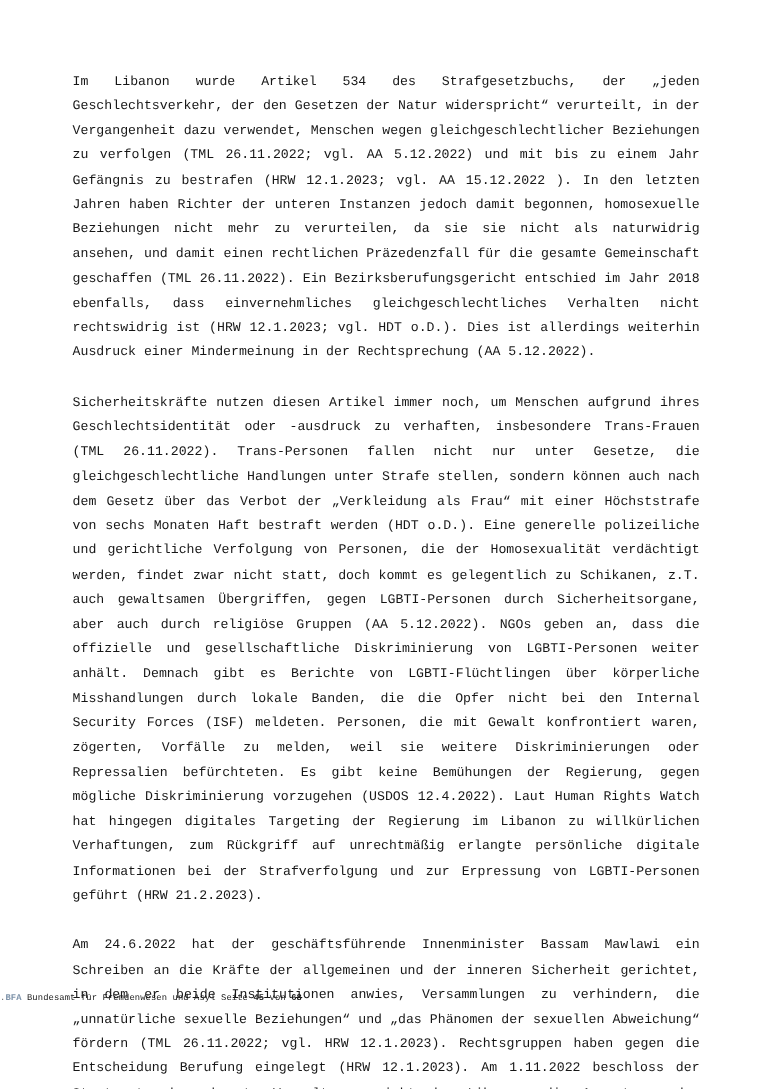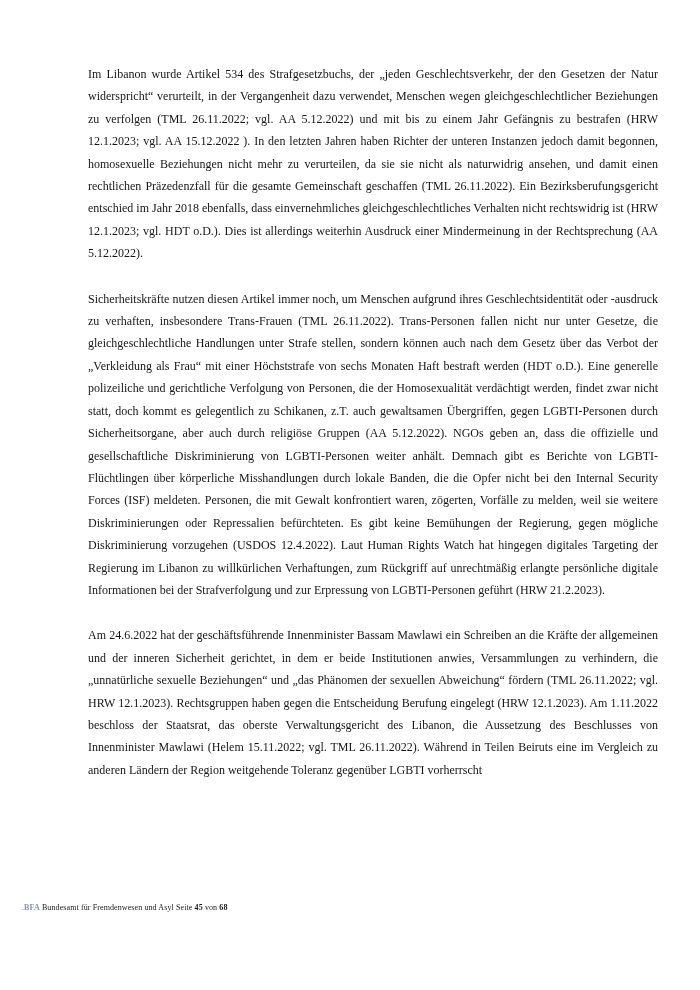--- a/index.html
+++ b/index.html
@@ -6,23 +6,22 @@
     margin: 0;
     padding: 0;
     background: #ffffff;
   }
   .page {
     position: relative;
     width: 636px;
     height: 990px;
     background: #ffffff;
     overflow: hidden;
-    font-family: Liberation Serif, serif;
+    font-family: Liberation Mono, monospace;
     color: #161616;
-    margin-left: 22px;
   }
   .content {
     position: absolute;
     left: 66px;
     top: 63px;
     width: 570px;
     font-size: 12px;
     line-height: 22.4px;
     text-align: justify;
     text-justify: inter-word;

